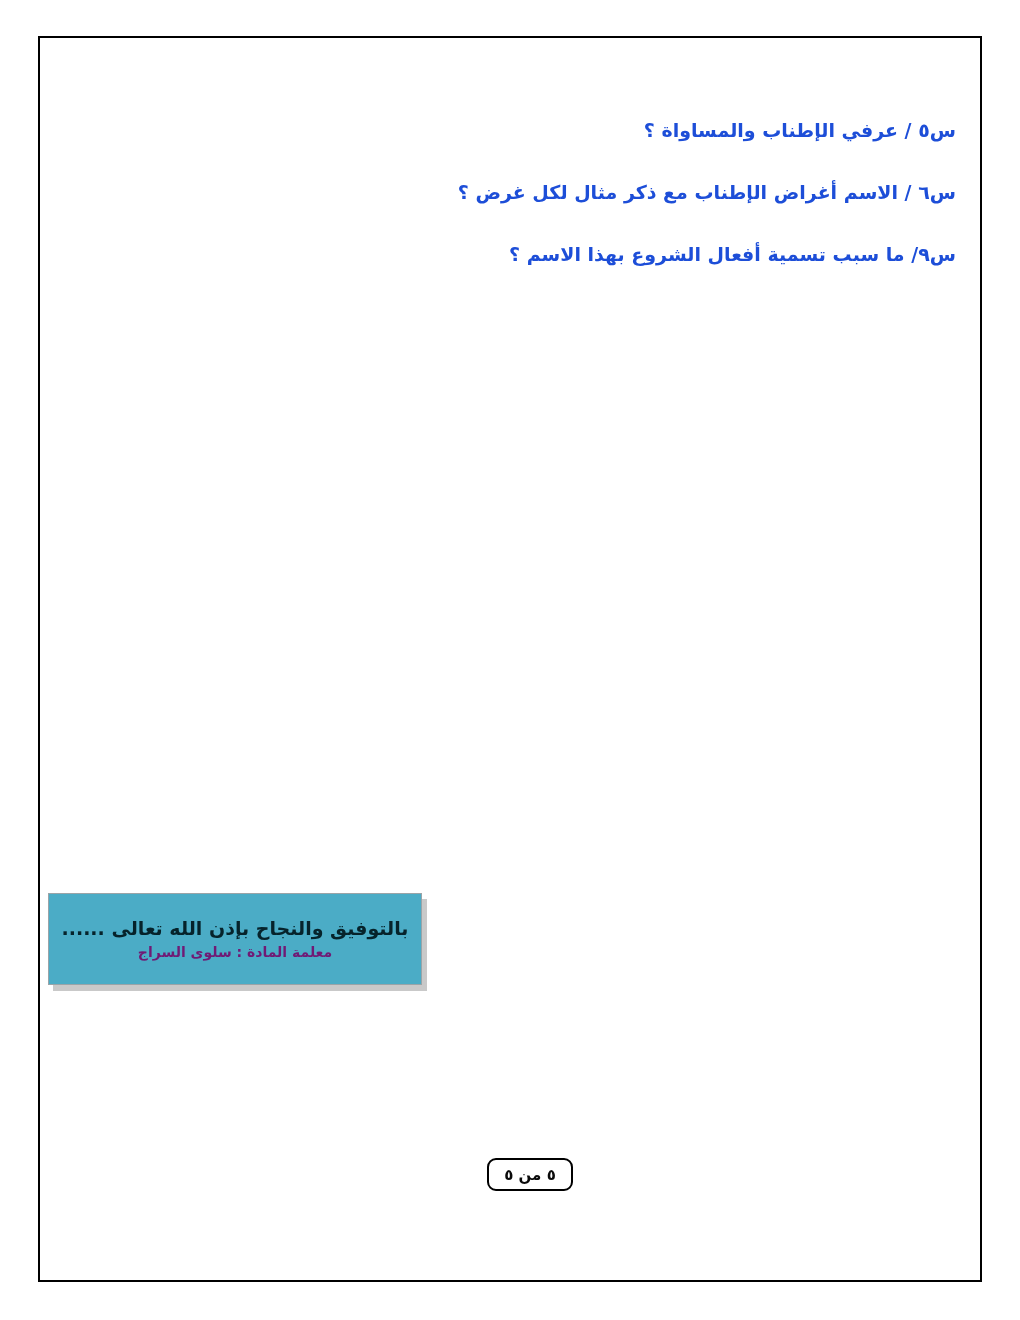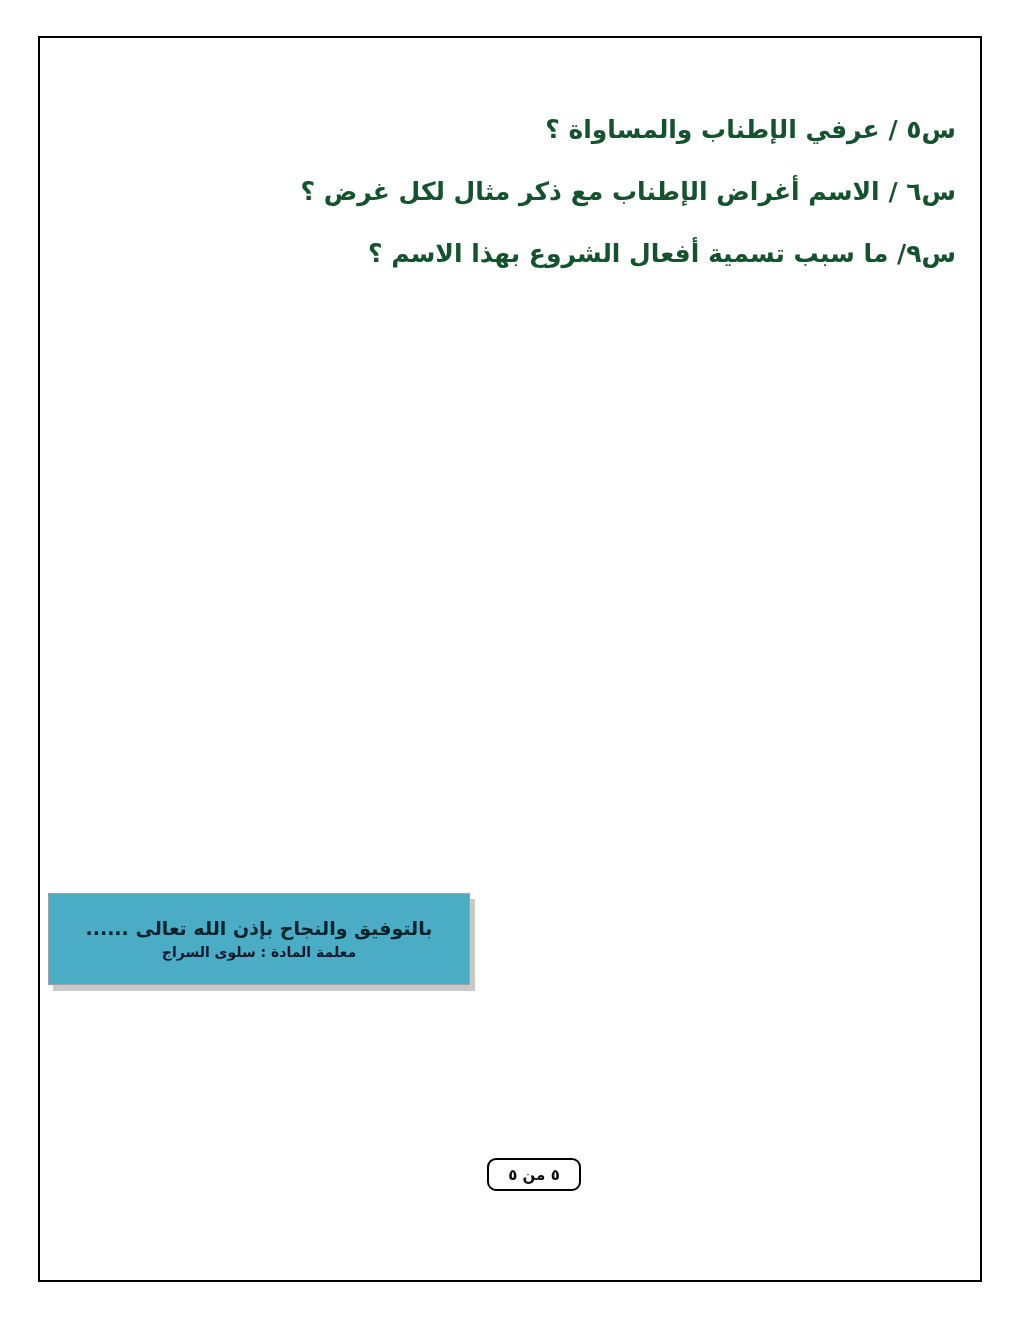--- a/index.html
+++ b/index.html
@@ -27,32 +27,32 @@
   }
   .questions {
     position: absolute;
     top: 118px;
     right: 64px;
     left: 70px;
     direction: rtl;
     text-align: right;
   }
   .question {
-    font-size: 25px;
+    font-size: 19px;
     font-weight: bold;
-    color: #14532d;
+    color: #1d4ed8;
     line-height: 24px;
     margin-bottom: 38px;
     letter-spacing: 0.2px;
   }
   .closing-box {
     position: absolute;
     left: 48px;
     top: 893px;
-    width: 422px;
+    width: 374px;
     height: 92px;
     background: #4bacc6;
     border: 1px solid #9aa4a8;
     box-shadow: 5px 6px 0 #c9c9c9;
     direction: rtl;
     text-align: center;
     display: flex;
     flex-direction: column;
     justify-content: center;
     align-items: center;
@@ -60,28 +60,28 @@
   }
   .closing-line1 {
     font-size: 19px;
     font-weight: bold;
     color: #06232b;
     line-height: 26px;
   }
   .closing-line2 {
     font-size: 14px;
     font-weight: bold;
-    color: #0f172a;
+    color: #701a75;
     line-height: 22px;
   }
   .page-number-box {
     position: absolute;
     left: 487px;
     top: 1158px;
-    width: 94px;
+    width: 86px;
     height: 33px;
     border: 2px solid #000000;
     border-radius: 9px;
     background: #ffffff;
     display: flex;
     align-items: center;
     justify-content: center;
     direction: rtl;
   }
   .page-number-text {

